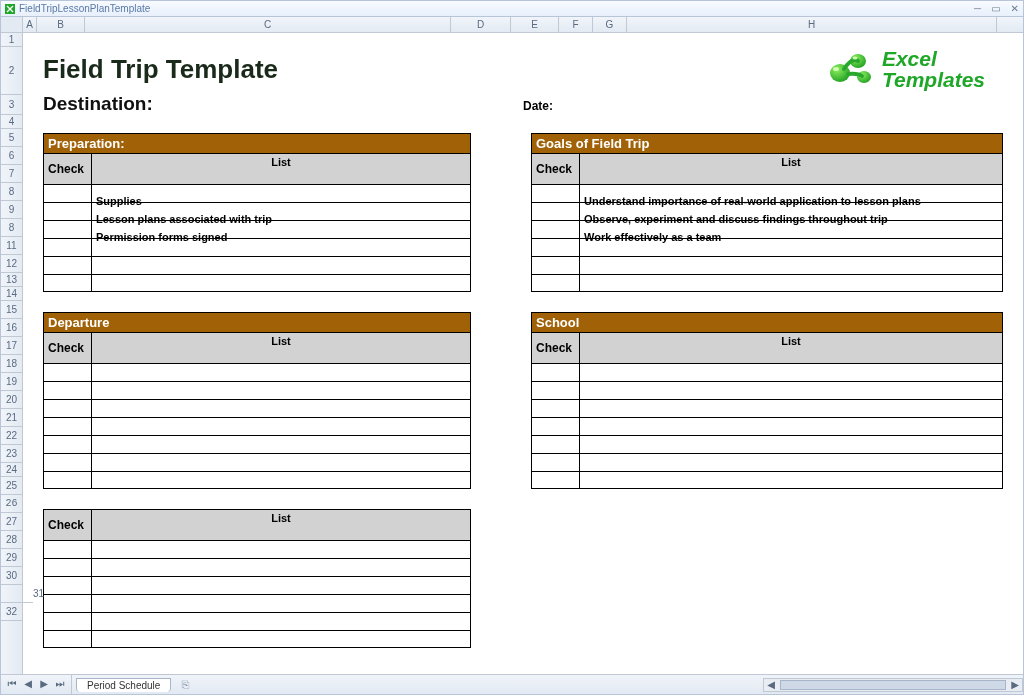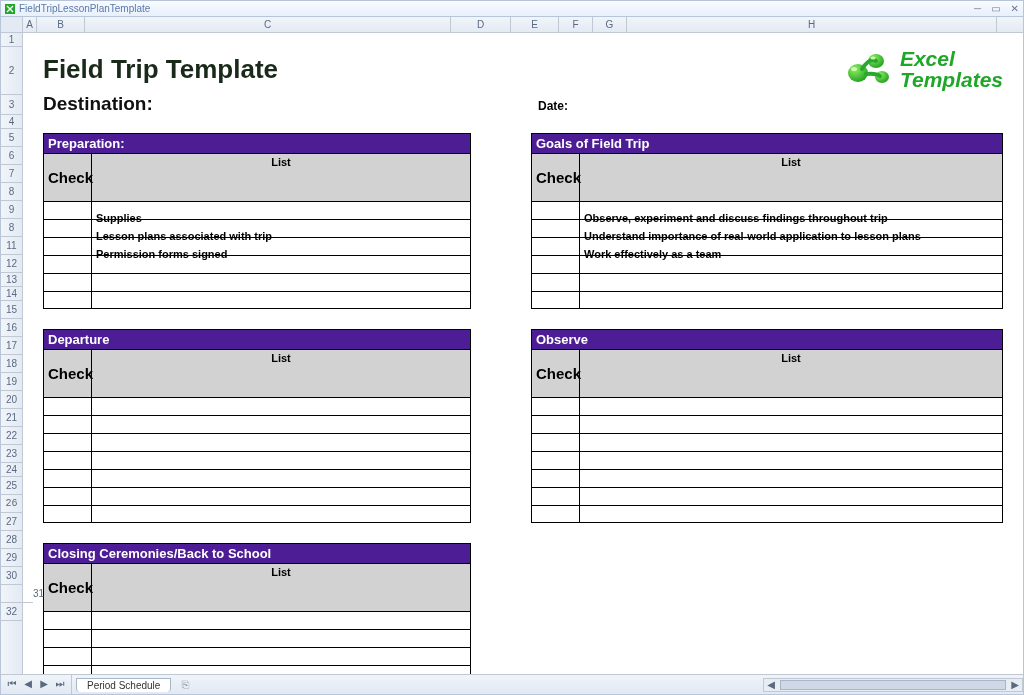--- a/index.html
+++ b/index.html
@@ -101,20 +101,21 @@
   .title-text {
     font-family: 'Trebuchet MS', Arial, sans-serif;
     font-size: 26px;
     font-weight: bold;
     color: #1a2a1a;
   }
   .logo {
     display: flex;
     align-items: center;
     gap: 6px;
+    margin-right: 18px;
   }
   .logo-text {
     font-family: 'Trebuchet MS', Arial, sans-serif;
     font-size: 21px;
     font-weight: bold;
     font-style: italic;
     color: #1fa728;
     line-height: 1;
   }
   .dest-row {
@@ -127,56 +128,56 @@
     font-family: 'Trebuchet MS', Arial, sans-serif;
     font-size: 19px;
     font-weight: bold;
     color: #111;
     width: 480px;
   }
   .date-label {
     font-family: 'Trebuchet MS', Arial, sans-serif;
     font-size: 12px;
     font-weight: bold;
-    text-align: center;
+    text-align: left;
     width: 60px;
   }
   .sections {
     display: flex;
     gap: 60px;
     margin-top: 18px;
   }
   .sections-col { display: flex; flex-direction: column; }
   .left-col { width: 428px; }
   .right-col { width: 460px; flex: 1; }
   .section { margin-bottom: 20px; }
   .section-title {
-    background: #4c1d95;
+    background: #a16207;
     color: #fff;
     font-family: 'Trebuchet MS', Arial, sans-serif;
     font-size: 13px;
     font-weight: bold;
     padding: 2px 4px;
     border-left: 1px solid #000;
     border-top: 1px solid #000;
     border-right: 1px solid #000;
   }
   .section-head {
     display: flex;
     background: #d2d2d2;
     border-left: 1px solid #000;
     border-right: 1px solid #000;
     border-top: 1px solid #000;
   }
   .head-check {
     width: 48px;
     border-right: 1px solid #000;
-    font-size: 15px;
-    font-weight: bold;
-    padding: 15px 4px;
+    font-size: 12px;
+    font-weight: bold;
+    padding: 8px 4px;
   }
   .head-list {
     flex: 1;
     text-align: center;
     font-size: 11px;
     font-weight: bold;
     padding: 2px 4px;
   }
   .section-row {
     display: flex;
@@ -422,21 +423,20 @@
                 <div class="section-row">
                   <div class="row-check"></div>
                   <div class="row-list"></div>
                 </div>
                 <div class="section-row">
                   <div class="row-check"></div>
                   <div class="row-list"></div>
                 </div>
               </div>
             <div class="section">
-                <div class="section-title">Closing Ceremonies/Back to School</div>
                 <div class="section-head">
                   <div class="head-check">Check</div>
                   <div class="head-list">List</div>
                 </div>
                 <div class="section-row">
                   <div class="row-check"></div>
                   <div class="row-list"></div>
                 </div>
                 <div class="section-row">
                   <div class="row-check"></div>
@@ -462,45 +462,45 @@
           </div>
           <div class="sections-col right-col">
             <div class="section">
                 <div class="section-title">Goals of Field Trip</div>
                 <div class="section-head">
                   <div class="head-check">Check</div>
                   <div class="head-list">List</div>
                 </div>
                 <div class="section-row">
                   <div class="row-check"></div>
+                  <div class="row-list">Understand importance of real-world application to lesson plans</div>
+                </div>
+                <div class="section-row">
+                  <div class="row-check"></div>
                   <div class="row-list">Observe, experiment and discuss findings throughout trip</div>
-                </div>
-                <div class="section-row">
-                  <div class="row-check"></div>
-                  <div class="row-list">Understand importance of real-world application to lesson plans</div>
                 </div>
                 <div class="section-row">
                   <div class="row-check"></div>
                   <div class="row-list">Work effectively as a team</div>
                 </div>
                 <div class="section-row">
                   <div class="row-check"></div>
                   <div class="row-list"></div>
                 </div>
                 <div class="section-row">
                   <div class="row-check"></div>
                   <div class="row-list"></div>
                 </div>
                 <div class="section-row">
                   <div class="row-check"></div>
                   <div class="row-list"></div>
                 </div>
               </div>
             <div class="section">
-                <div class="section-title">Observe</div>
+                <div class="section-title">School</div>
                 <div class="section-head">
                   <div class="head-check">Check</div>
                   <div class="head-list">List</div>
                 </div>
                 <div class="section-row">
                   <div class="row-check"></div>
                   <div class="row-list"></div>
                 </div>
                 <div class="section-row">
                   <div class="row-check"></div>

